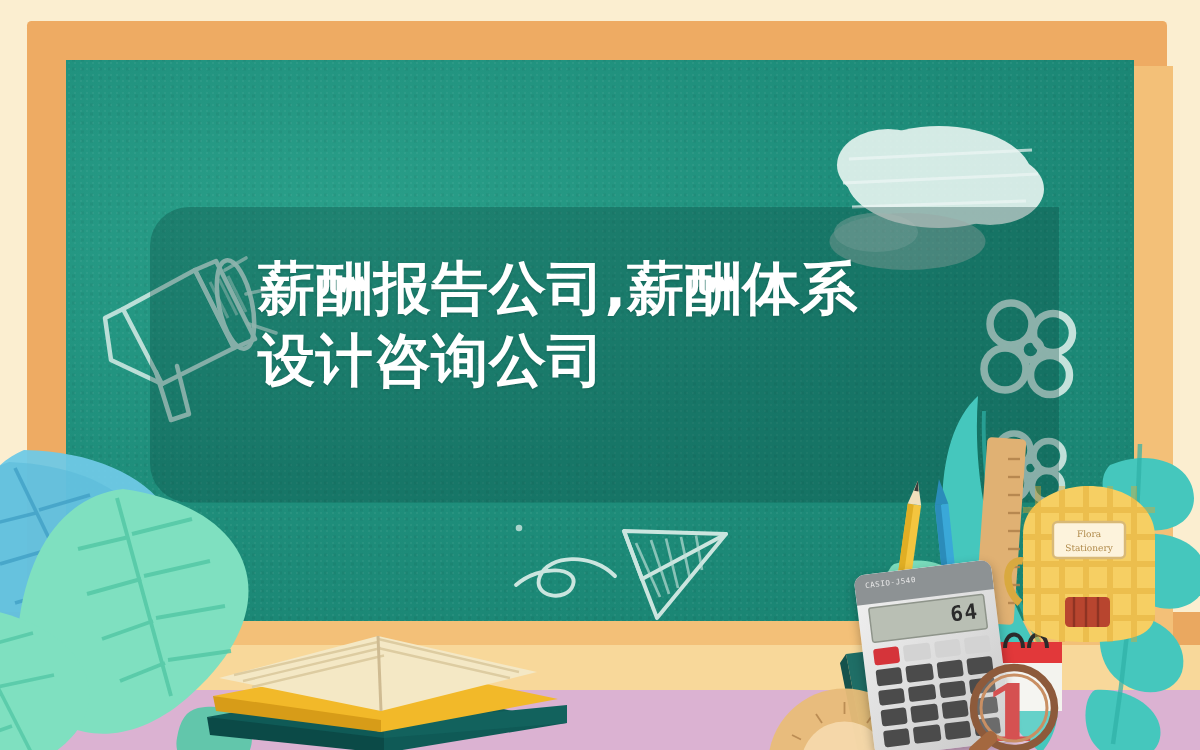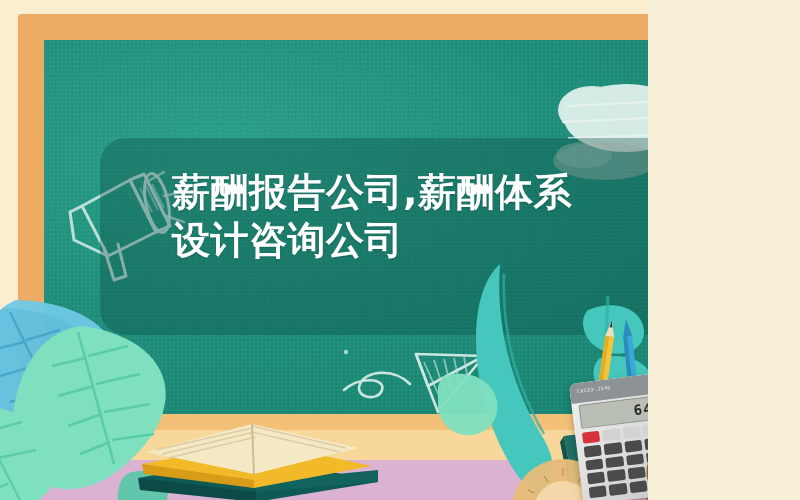--- a/index.html
+++ b/index.html
@@ -2,21 +2,21 @@
 <html><head>
 <meta charset="utf-8">
 <title>Chalkboard Banner</title>
 <style>
   html,body{margin:0;padding:0;}
   body{
     width:800px;height:500px;overflow:hidden;
     font-family:"Liberation Sans","DejaVu Sans",sans-serif;
     background:#f8efd8;
   }
-  .stage{position:relative;width:648px;height:500px;overflow:hidden;background:#faf0d6;}
+  .stage{position:relative;width:800px;height:500px;overflow:hidden;background:#faf0d6;}
 
   
   .band{position:absolute;left:0;width:800px;}
   .band-cream{top:0;height:500px;background:#fbeed0;}
   .band-orange{top:408px;height:26px;background:#eaa860;}
   .band-peach{top:430px;height:34px;background:#f8d89a;}
   .band-pink{top:460px;height:40px;background:#dbb2d2;}
 
   
   .frame{

